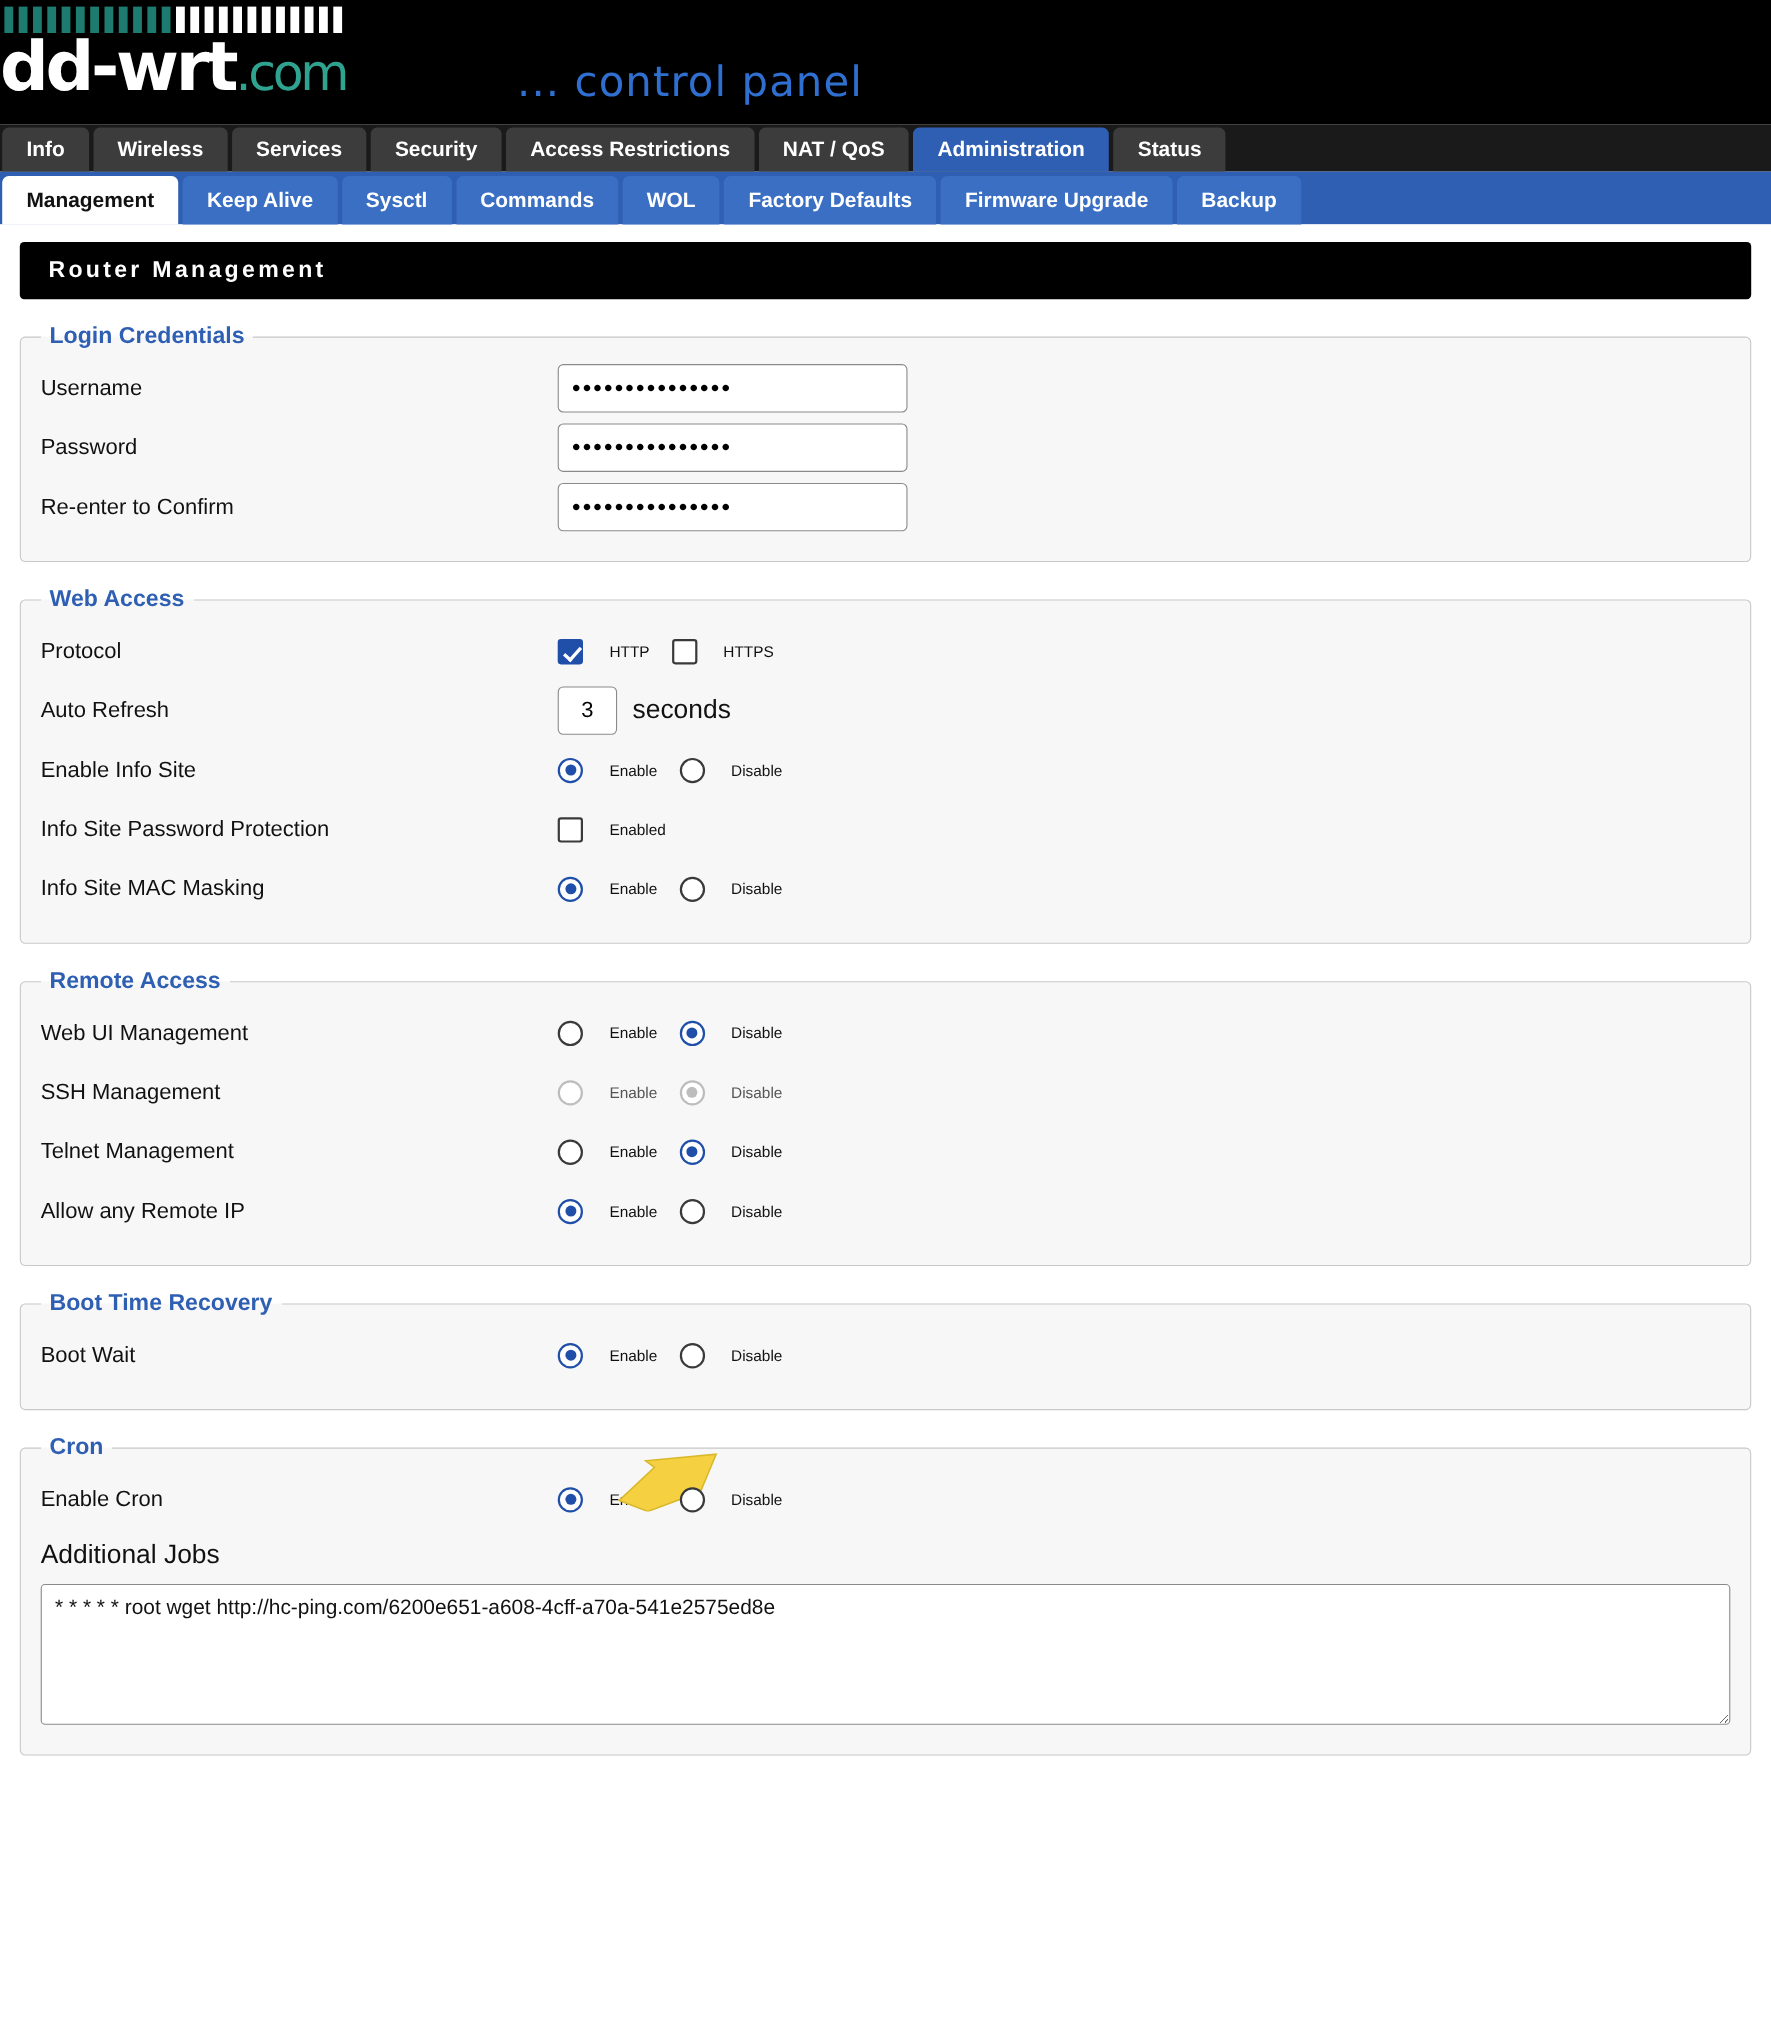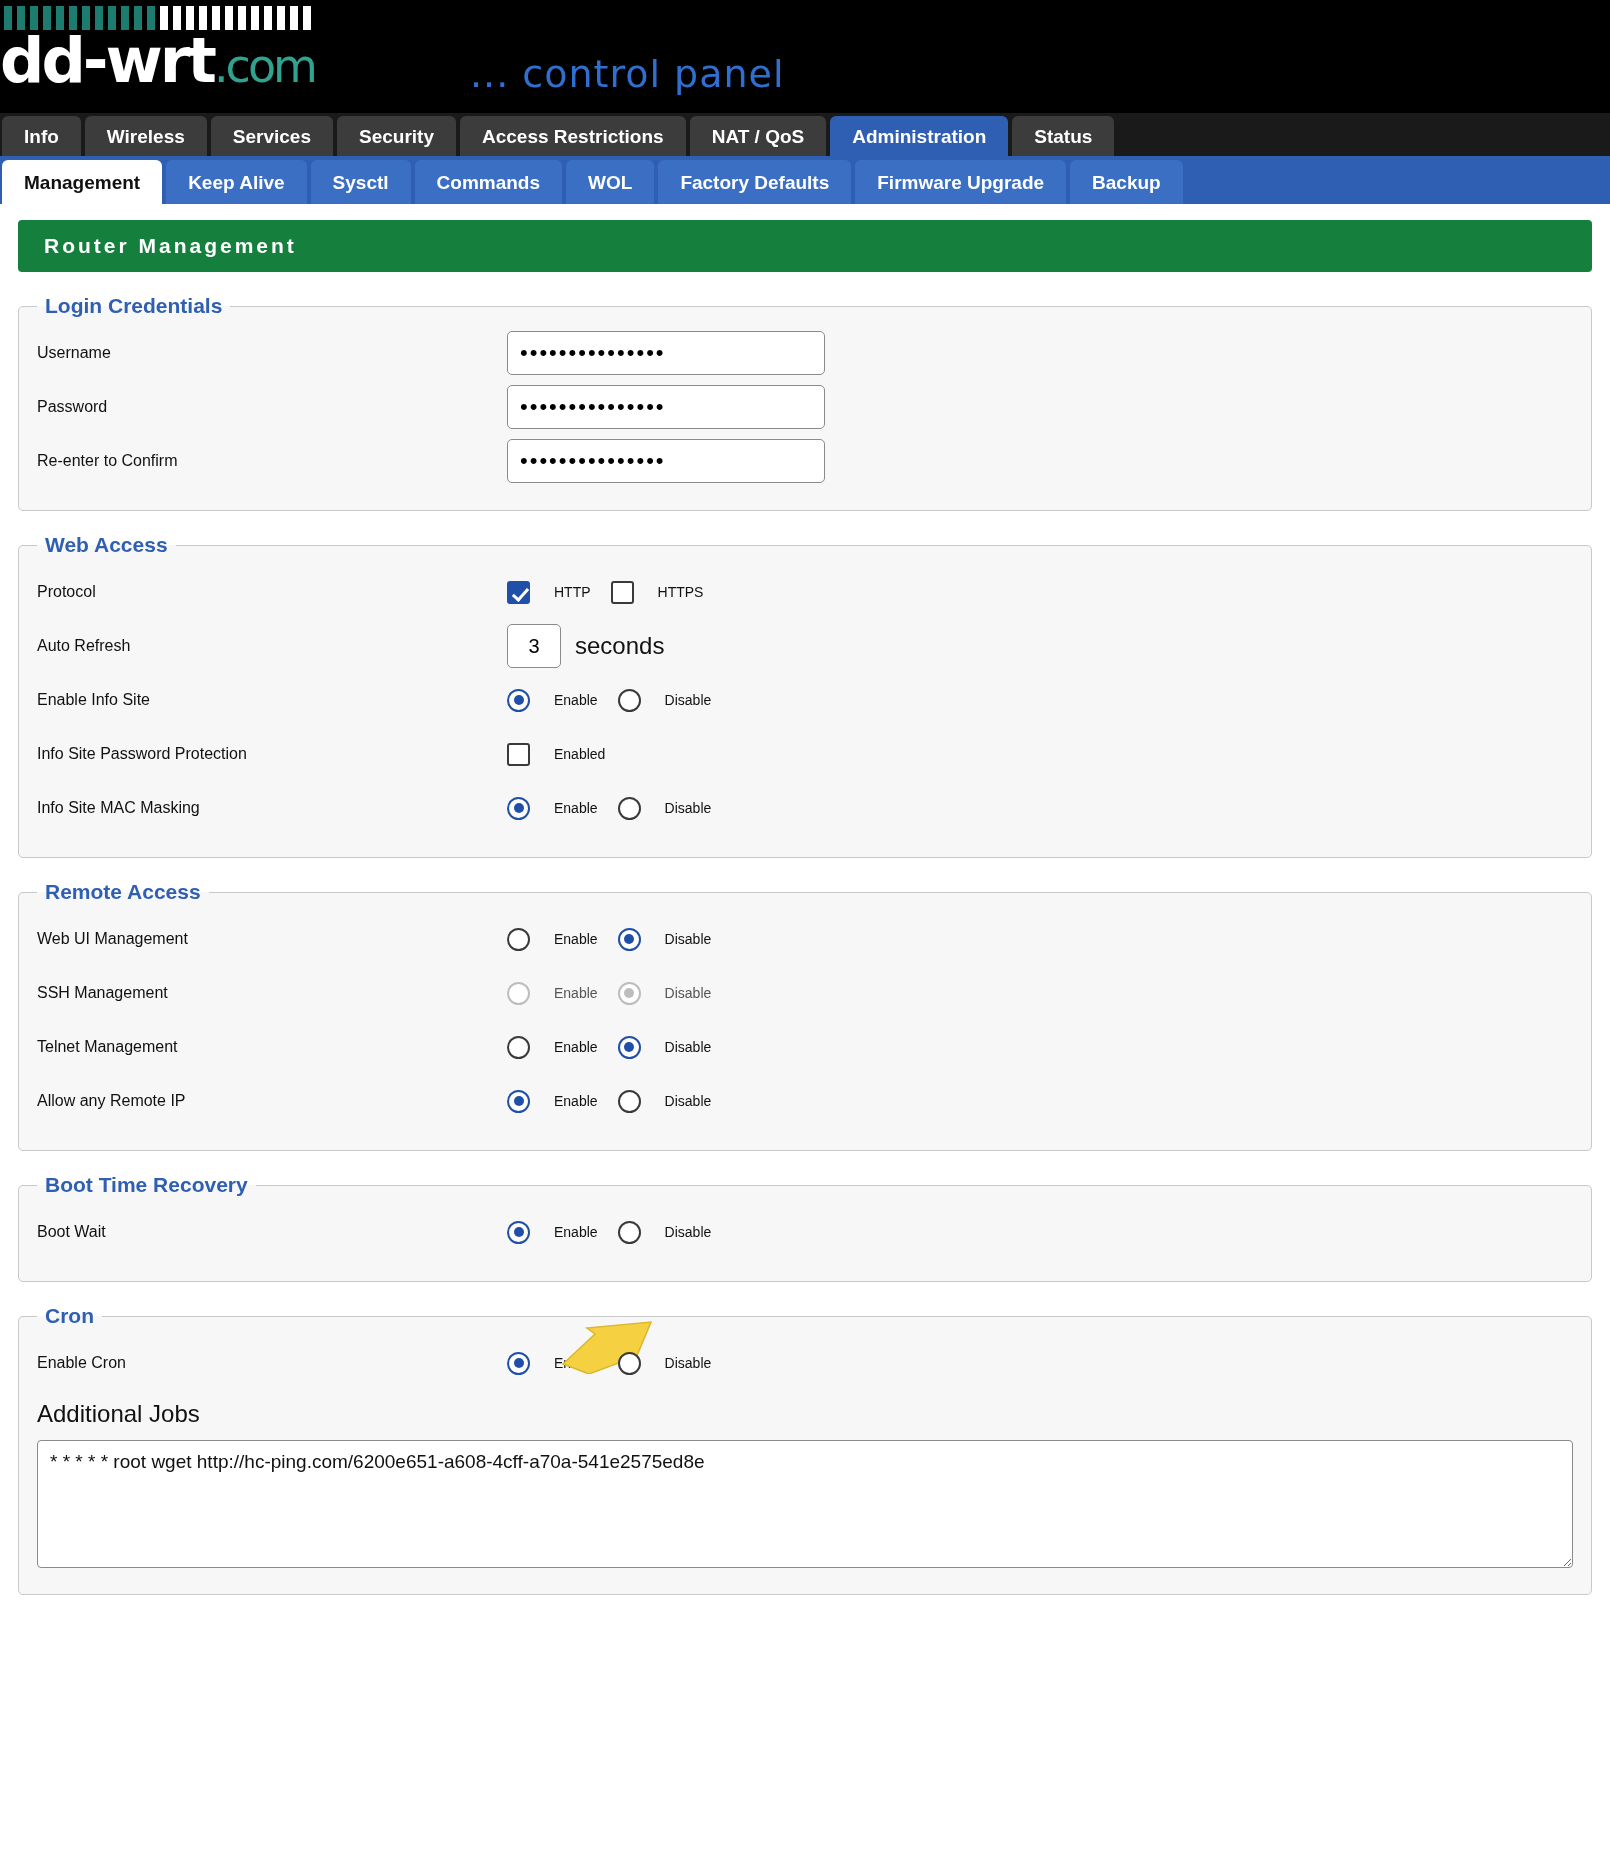--- a/index.html
+++ b/index.html
@@ -87,21 +87,21 @@
     line-height: 1;
     white-space: nowrap;
     cursor: pointer;
   }
   .subtab.active { background: #ffffff; color: #111111; }
 
   
   .page { padding: 16px 18px 10px 18px; background: #ffffff; }
 
   .page-title {
-    background: #15803d;
+    background: #000000;
     color: #ffffff;
     font-size: 21px;
     font-weight: bold;
     letter-spacing: 3px;
     padding: 14px 26px;
     border-radius: 4px;
   }
 
   fieldset {
     border: 1px solid #c9c9c9;
@@ -117,21 +117,21 @@
     padding: 0 8px;
   }
 
   .row {
     display: flex;
     align-items: center;
     min-height: 54px;
   }
   .row .label {
     width: 470px;
-    font-size: 16px;
+    font-size: 20px;
     color: #111111;
     flex: none;
   }
   .row .control { display: flex; align-items: center; }
 
   input.text {
     width: 318px;
     height: 44px;
     border: 1px solid #8a8a8a;
     border-radius: 5px;

